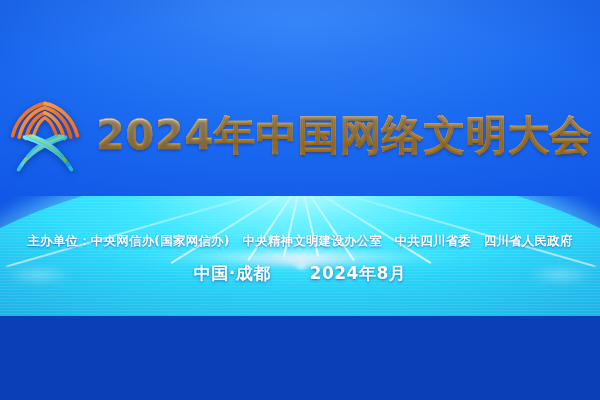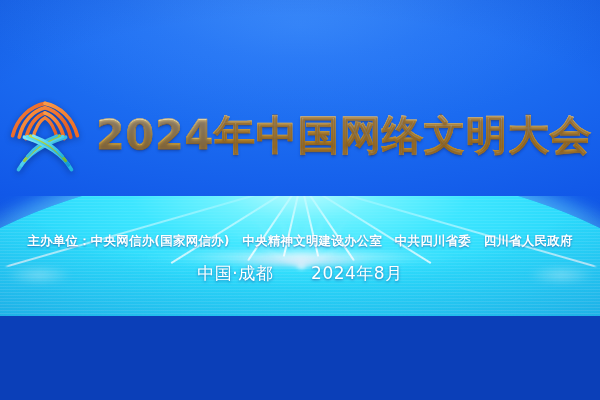--- a/index.html
+++ b/index.html
@@ -206,21 +206,21 @@
   }
 
   
   .placedate {
     position: absolute;
     left: 0; right: 0;
     top: 262px;
     text-align: center;
     color: #ffffff;
     font-size: 17px;
-    font-weight: normal;
+    font-weight: bold;
     letter-spacing: 0.5px;
     white-space: nowrap;
     text-shadow: 0 1px 3px rgba(6,40,130,0.55);
     font-family: "DejaVu Sans", "Liberation Sans", sans-serif;
   }
   .placedate .gap {
     display: inline-block;
     width: 26px;
   }
 </style>

